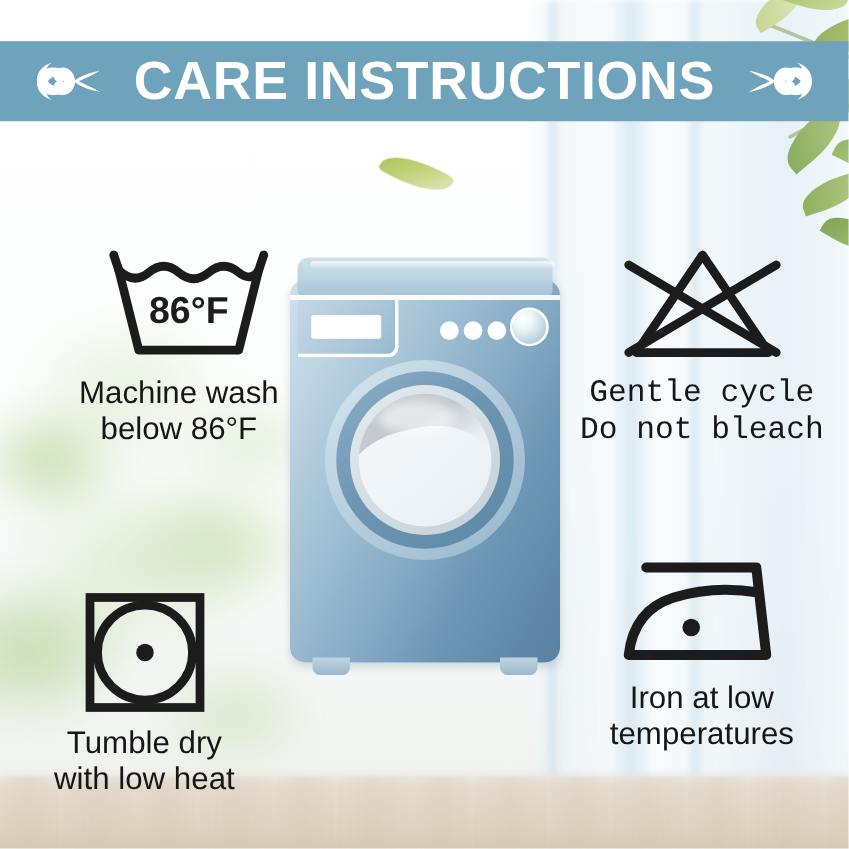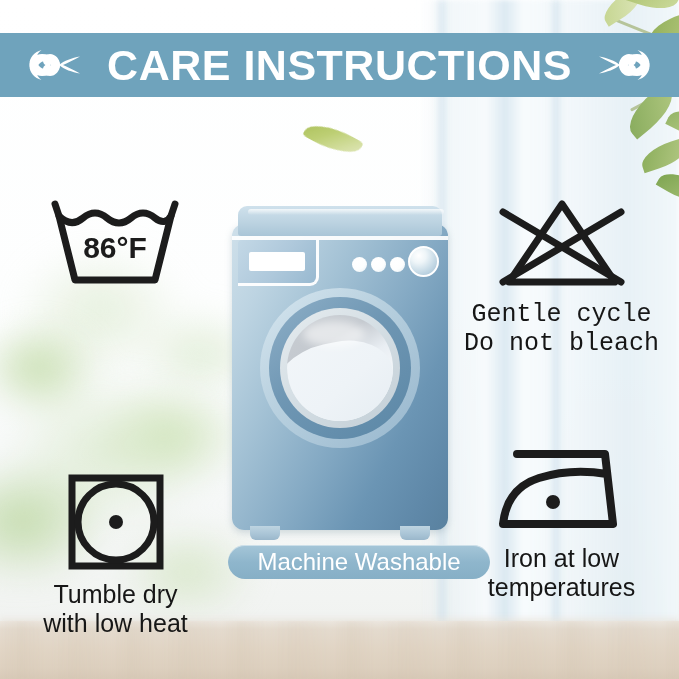--- a/index.html
+++ b/index.html
@@ -152,21 +152,21 @@
   }
   .cell .sym { display: block; }
   .cell .cap {
     margin-top: 8px;
     text-align: center;
     color: #161616;
     font-size: 25px;
     line-height: 1.16;
     white-space: pre-line;
   }
-  #cell-wash   { left: 8px;   top: 196px; }
+  #cell-wash   { left: 8px;   top: 196px; align-items: flex-end; }
   #cell-bleach { left: 454px; top: 196px; font-family: Liberation Mono, monospace; }
   #cell-dry    { left: 8px;   top: 472px; }
   #cell-iron   { left: 454px; top: 446px; }
 
   
   .machine {
     position: absolute;
     left: 232px; top: 206px;
     width: 216px; height: 330px;
   }
@@ -362,20 +362,22 @@
       <path d="M42 44c0 12 9 22 20 22 8 0 14-6 14-13 0-6-4-10-10-10-3 0-5 1-7 3 1-6 6-10 12-10 10 0 18 9 18 20 0 8-4 14-10 18 14-4 24-15 24-28 0-13-11-24-25-24-20 0-36 10-36 22z"></path>
     </svg>
   </div>
 
   <div class="cell" id="cell-wash">
     <svg class="sym" width="142" height="96" viewBox="0 0 142 96">
       <path d="M10 8 L14 20 Q26 32 38 22 Q50 12 62 22 Q74 32 86 22 Q98 12 110 22 Q120 30 126 20 L130 8" fill="none" stroke="#1c1c1c" stroke-width="7" stroke-linecap="round" stroke-linejoin="round"></path>
       <path d="M14 20 L30 84 L110 84 L126 20" fill="none" stroke="#1c1c1c" stroke-width="7" stroke-linecap="round" stroke-linejoin="round"></path>
       <text x="70" y="62" text-anchor="middle" fill="#1c1c1c" font-family="Liberation Sans, sans-serif" font-size="30" font-weight="bold">86°F</text>
     </svg>
+    <div class="cap">Machine wash
+below 86°F</div>
   </div>
 
   <div class="cell" id="cell-bleach">
     <svg class="sym" width="150" height="96" viewBox="0 0 150 96">
       <path d="M75 8 L128 86 L22 86 Z" fill="none" stroke="#1c1c1c" stroke-width="7" stroke-linejoin="round"></path>
       <line x1="16" y1="16" x2="134" y2="86" stroke="#1c1c1c" stroke-width="7" stroke-linecap="round"></line>
       <line x1="134" y1="16" x2="16" y2="86" stroke="#1c1c1c" stroke-width="7" stroke-linecap="round"></line>
     </svg>
     <div class="cap">Gentle cycle
 Do not bleach</div>
@@ -417,17 +419,14 @@
     <div class="wm-door-ring"></div>
     <div class="wm-door-inner"></div>
     <div class="wm-glass">
       <div class="wm-glass-swirl"></div>
       <div class="wm-glass-hl"></div>
     </div>
     <div class="wm-foot" id="wm-foot-l"></div>
     <div class="wm-foot" id="wm-foot-r"></div>
   </div>
 
-  <div class="badge">
-    <span class="badge-label">Machine Washable</span>
-  </div>
 
 </div>
 
 </body></html>

